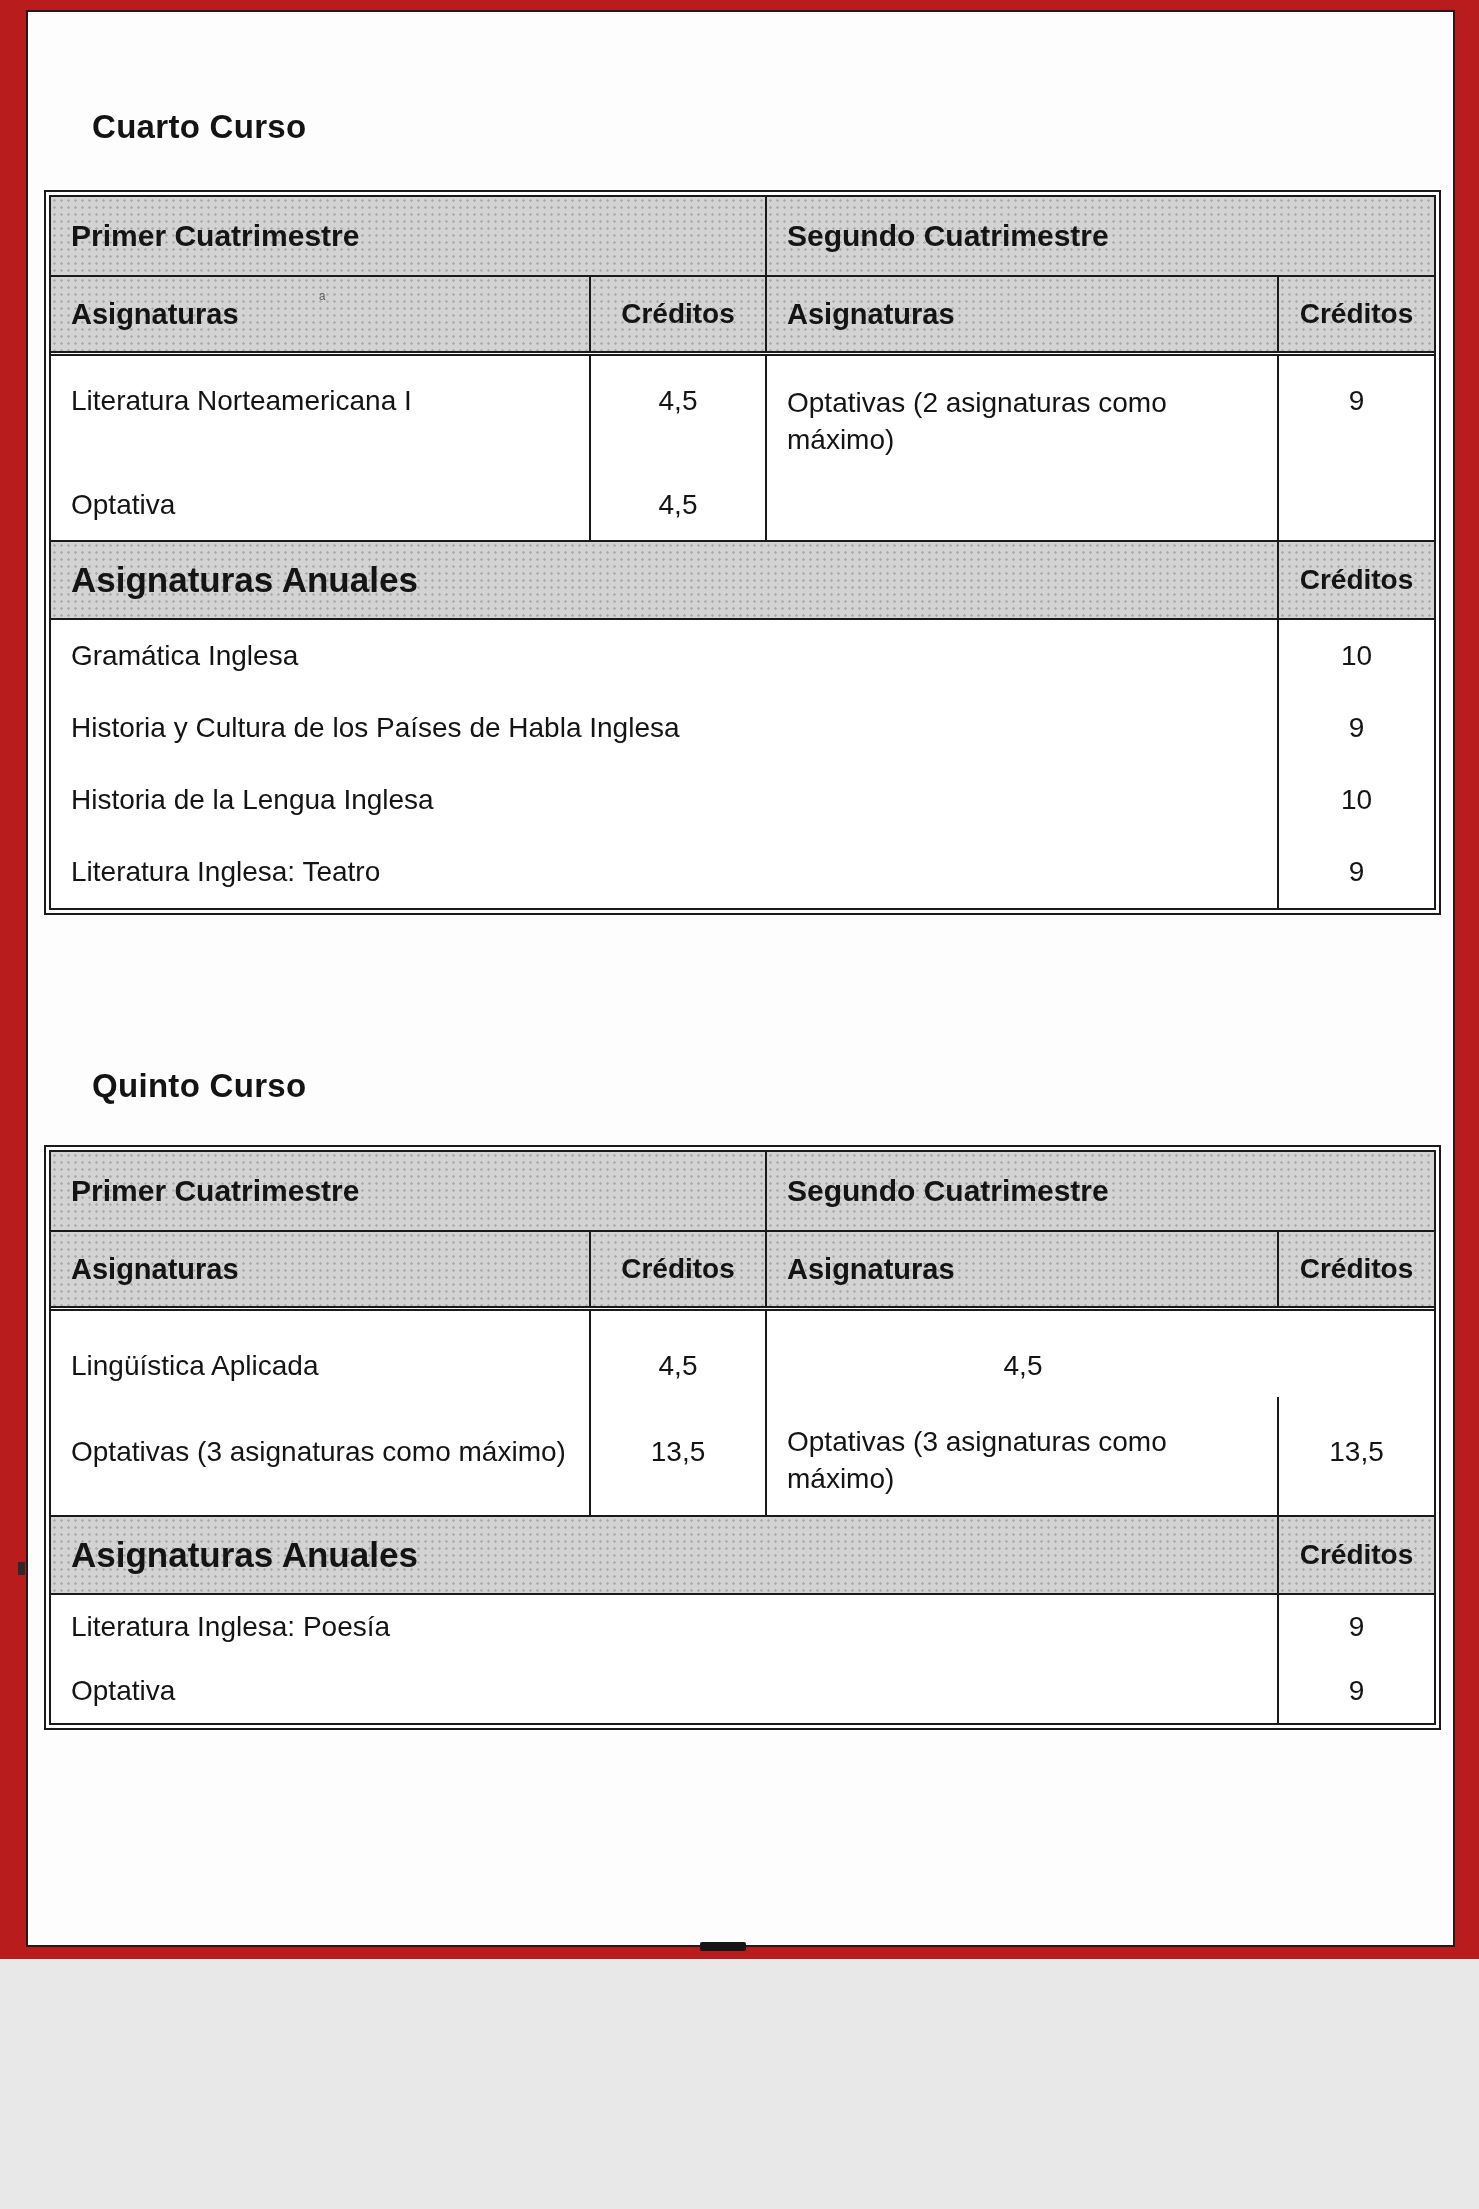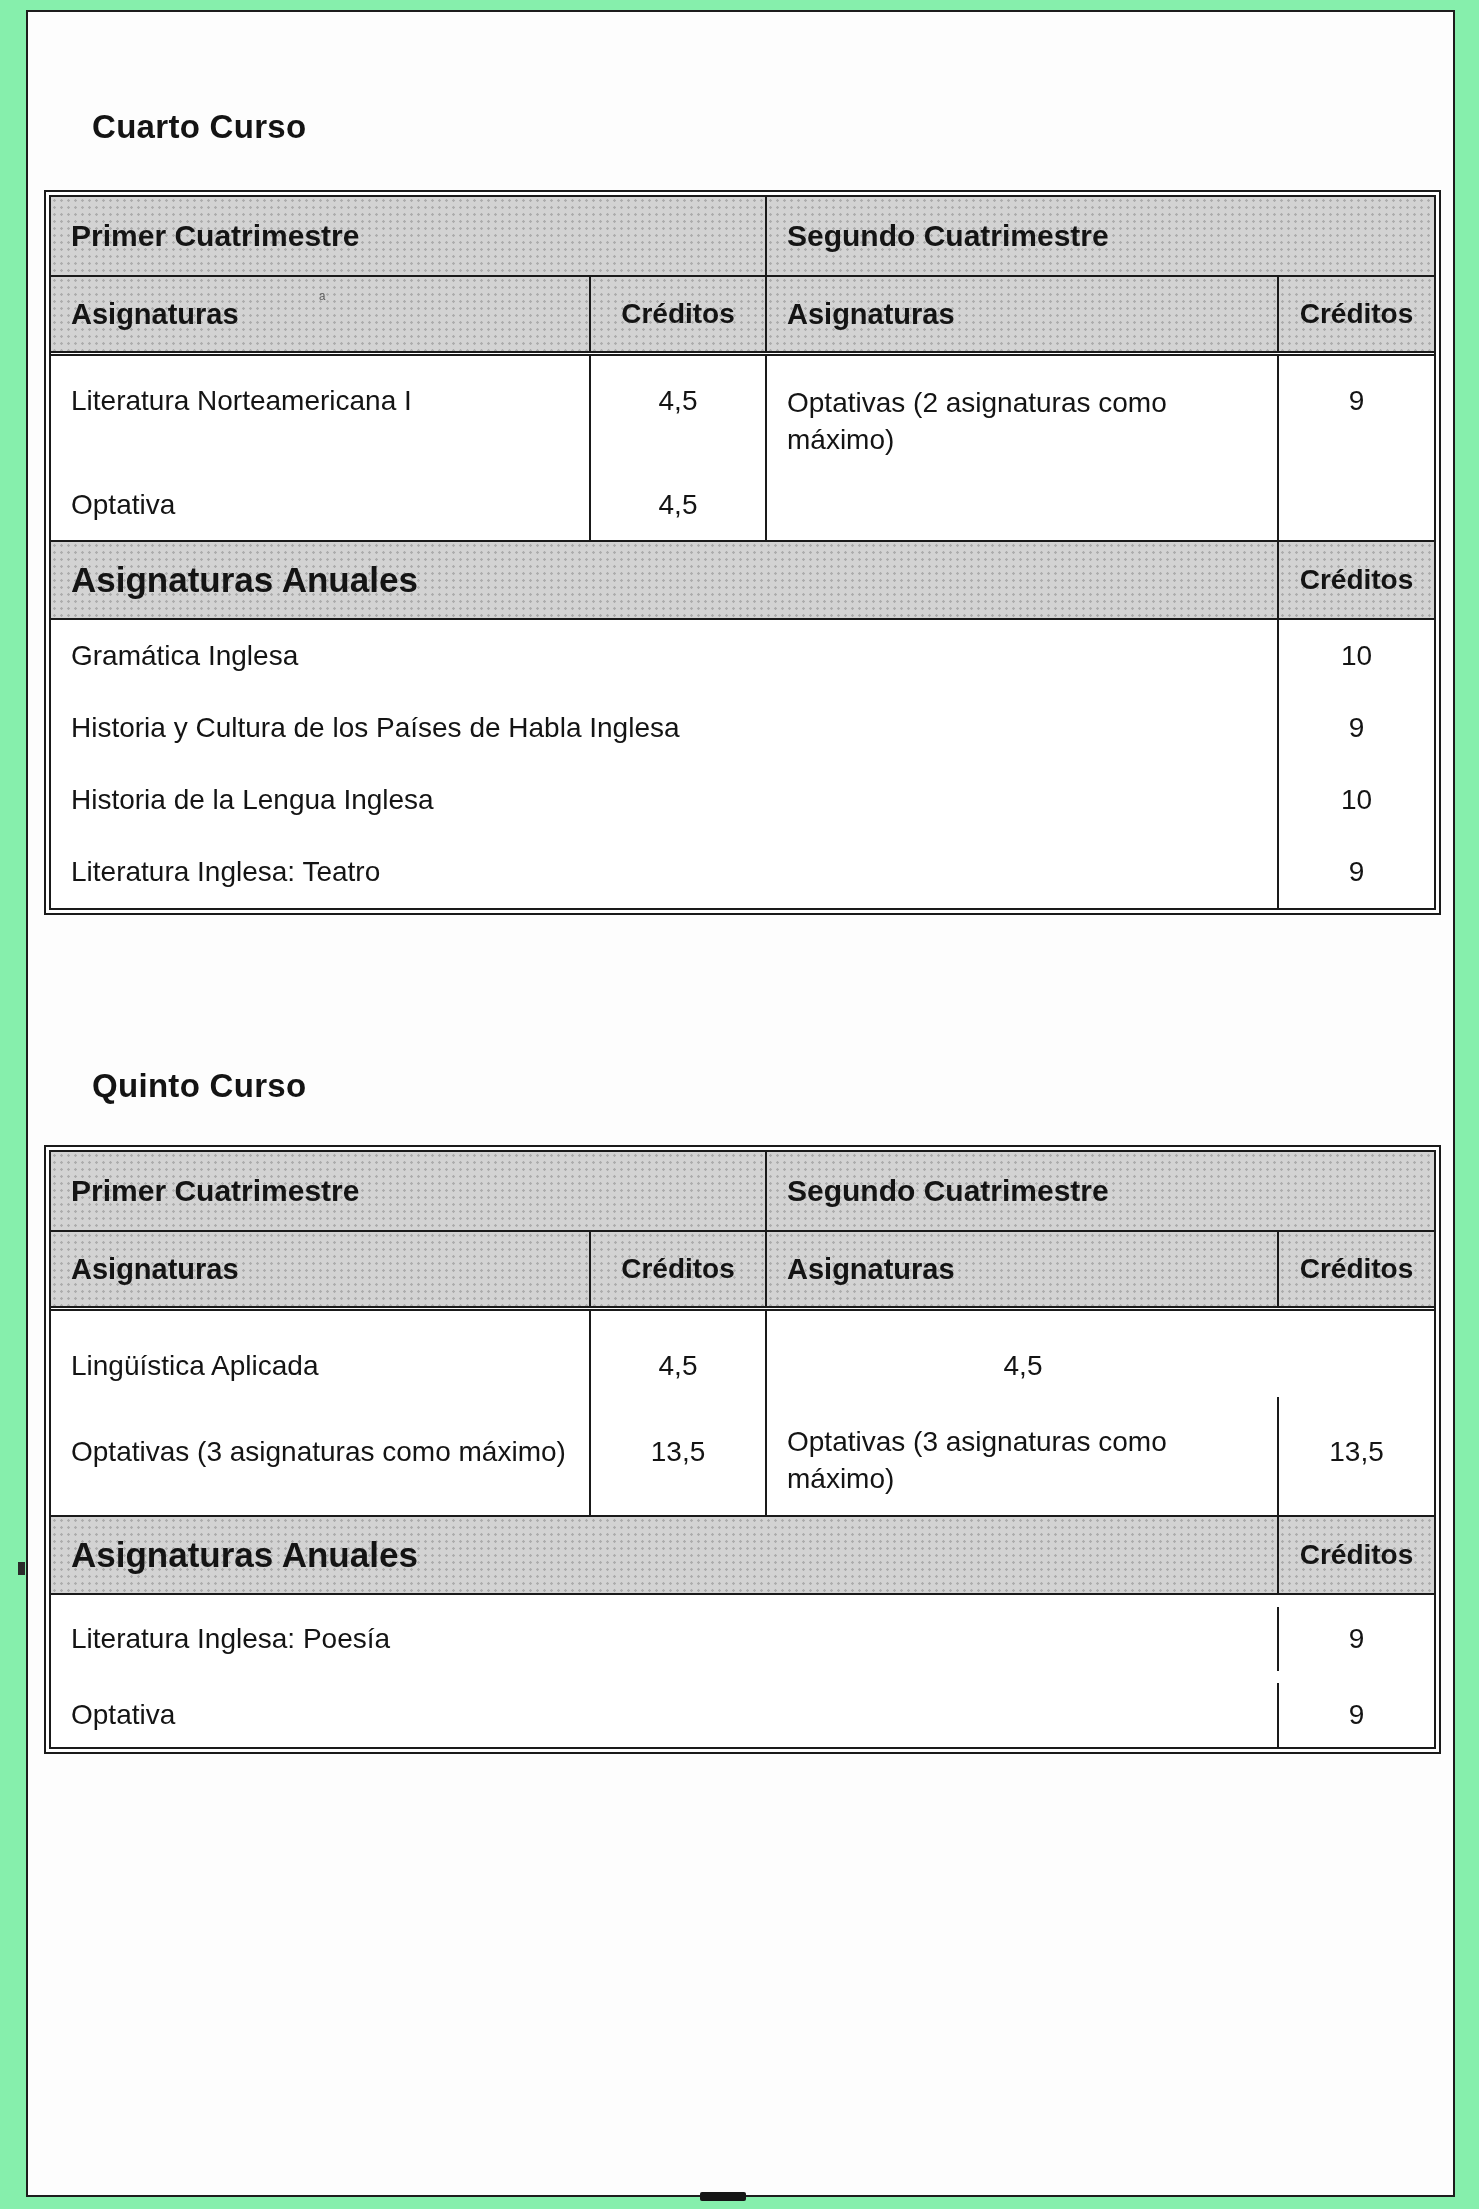--- a/index.html
+++ b/index.html
@@ -1,18 +1,18 @@
 <!DOCTYPE html>
 <html><head>
 <meta charset="utf-8">
 <style>
   html,body { margin:0; padding:0; background:#e8e8e8; }
   .page {
-    width:1479px; height:2209px; position:relative;
-    background:#86efac; overflow:hidden;
+    width:1479px; height:1959px; position:relative;
+    background:#b91c1c; overflow:hidden;
     font-family:"Liberation Sans", sans-serif; color:#141414;
   }
   .frame {
     position:absolute; top:10px; left:26px; right:24px; bottom:12px;
     border:2px solid #1d1d1d; background:#fdfdfd;
   }
   .section-heading { font-size:33px; font-weight:bold; margin:0; letter-spacing:0.3px; }
   #heading-cuarto { margin:96px 0 44px 64px; }
   #heading-quinto { margin:152px 0 40px 64px; }
 
@@ -59,21 +59,21 @@
   .entry-top { margin-top:38px; line-height:34px; }
 
   .annual-head-cell {
     height:76px; display:flex; align-items:center; padding-left:20px;
     font-weight:bold; font-size:35px; box-sizing:border-box;
   }
   .annual-head-credits { justify-content:center; padding-left:0; font-size:28px; }
 
   .annual-row .body-cell { display:flex; align-items:center; }
   .t1-annual .body-cell { min-height:72px; }
-  .t2-annual .body-cell { min-height:64px;margin-top:12px; }
+  .t2-annual .body-cell { min-height:64px; }
   .annual-credit { justify-content:center; }
 
   .artifact-bottom {
     position:absolute; left:700px; bottom:8px; width:46px; height:9px;
     background:#161616; border-radius:2px;
   }
   .artifact-left {
     position:absolute; left:18px; top:1562px; width:7px; height:13px;
     background:#2a2a2a;
   }

